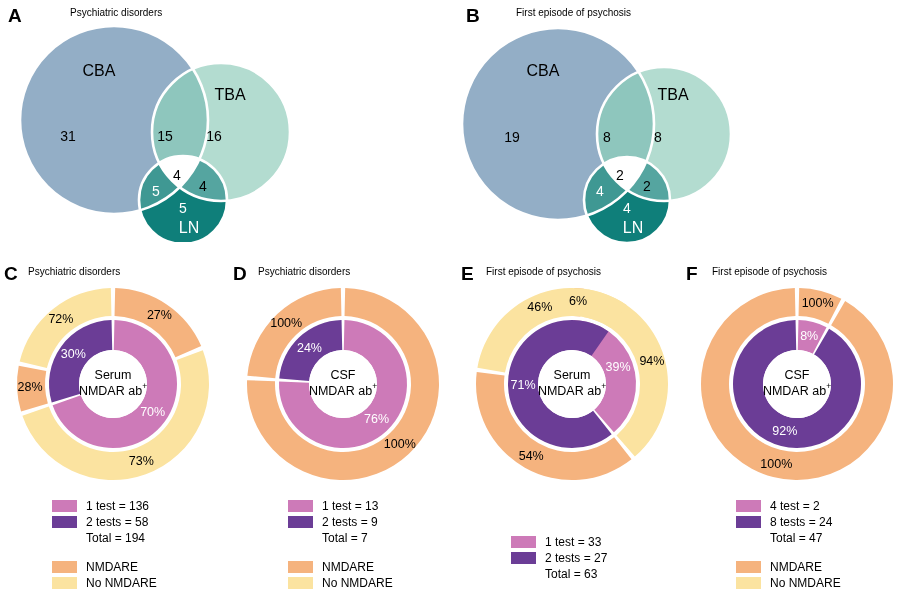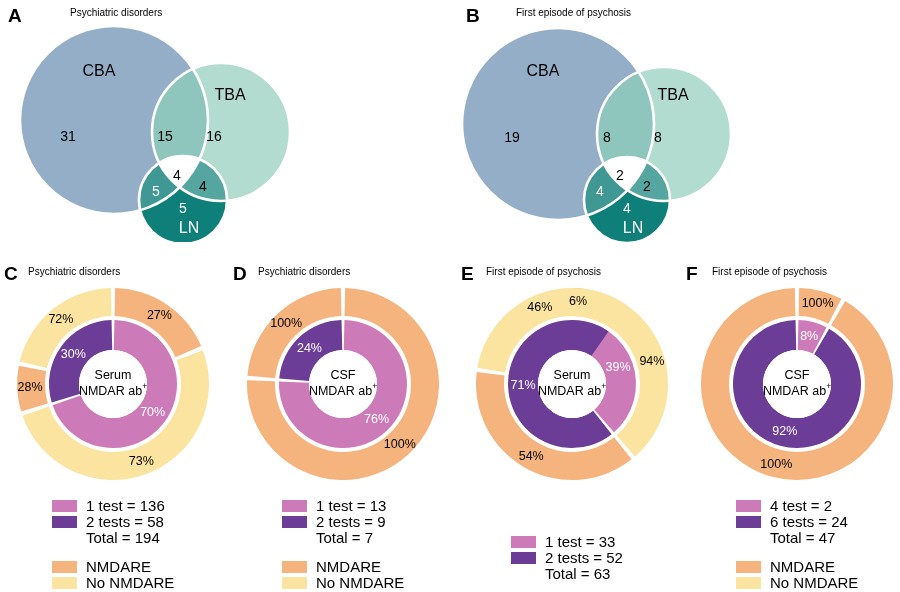--- a/index.html
+++ b/index.html
@@ -32,21 +32,21 @@
     white-space: nowrap;
   }
   .venn-wrap {
     position: absolute;
   }
   .donut-wrap {
     position: absolute;
   }
   .legend {
     position: absolute;
-    font-size: 15px;
+    font-size: 12px;
     font-family: "Liberation Sans", sans-serif;
     color: #000;
   }
   .legend-row {
     display: flex;
     align-items: center;
     height: 15px;
     margin-bottom: 1px;
   }
   .legend-sw {
@@ -239,21 +239,21 @@
       <text x="156.81740979208115" y="160.50439607597716" fill="#000000" font-size="12.5" text-anchor="middle" dominant-baseline="middle" font-family="&quot;Liberation Sans&quot;, sans-serif">100%</text>
       <text x="43.182590207918814" y="39.49560392402286" fill="#000000" font-size="12.5" text-anchor="middle" dominant-baseline="middle" font-family="&quot;Liberation Sans&quot;, sans-serif">100%</text>
       <text x="133.54280819050575" y="135.71946274364916" fill="#ffffff" font-size="12.5" text-anchor="middle" dominant-baseline="middle" font-family="&quot;Liberation Sans&quot;, sans-serif">76%</text>
       <text x="66.45719180949425" y="64.28053725635084" fill="#ffffff" font-size="12.5" text-anchor="middle" dominant-baseline="middle" font-family="&quot;Liberation Sans&quot;, sans-serif">24%</text>
       <circle cx="100" cy="100" r="34" fill="#ffffff"></circle>
       <text x="100" y="92" fill="#000000" font-size="12.5" text-anchor="middle" dominant-baseline="middle" font-family="&quot;Liberation Sans&quot;, sans-serif">CSF</text>
       <text x="100" y="108" text-anchor="middle" dominant-baseline="middle" font-size="12.5" fill="#000000" font-family="&quot;Liberation Sans&quot;, sans-serif"><tspan>NMDAR ab</tspan><tspan baseline-shift="super" font-size="8.5">+</tspan></text>
     </svg>
 </div>
 
-<div class="legend" style="left:282px; top:498px;">
+<div class="legend" style="left:288px; top:498px;">
   <div class="legend-row">
     <span class="legend-sw" style="background:#cd7ab8;"></span>
     <span class="legend-label">1 test = 13</span>
   </div>
   <div class="legend-row">
     <span class="legend-sw" style="background:#6b3d96;"></span>
     <span class="legend-label">2 tests = 9</span>
   </div>
   <div class="legend-row">
     <span class="legend-sw empty"></span>
@@ -293,21 +293,21 @@
     </svg>
 </div>
 
 <div class="legend" style="left:511px; top:498px;margin-top:36px;">
   <div class="legend-row">
     <span class="legend-sw" style="background:#cd7ab8;"></span>
     <span class="legend-label">1 test = 33</span>
   </div>
   <div class="legend-row">
     <span class="legend-sw" style="background:#6b3d96;"></span>
-    <span class="legend-label">2 tests = 52</span>
+    <span class="legend-label">2 tests = 27</span>
   </div>
   <div class="legend-row">
     <span class="legend-sw empty"></span>
     <span class="legend-label">Total = 63</span>
   </div>
   <div class="legend-gap"></div>
   <div class="legend-row">
     <span class="legend-sw" style="background:#f5b37e;"></span>
     <span class="legend-label">NMDARE</span>
   </div>
@@ -336,21 +336,21 @@
     </svg>
 </div>
 
 <div class="legend" style="left:736px; top:498px;">
   <div class="legend-row">
     <span class="legend-sw" style="background:#cd7ab8;"></span>
     <span class="legend-label">4 test = 2</span>
   </div>
   <div class="legend-row">
     <span class="legend-sw" style="background:#6b3d96;"></span>
-    <span class="legend-label">6 tests = 24</span>
+    <span class="legend-label">8 tests = 24</span>
   </div>
   <div class="legend-row">
     <span class="legend-sw empty"></span>
     <span class="legend-label">Total = 47</span>
   </div>
   <div class="legend-gap"></div>
   <div class="legend-row">
     <span class="legend-sw" style="background:#f5b37e;"></span>
     <span class="legend-label">NMDARE</span>
   </div>

